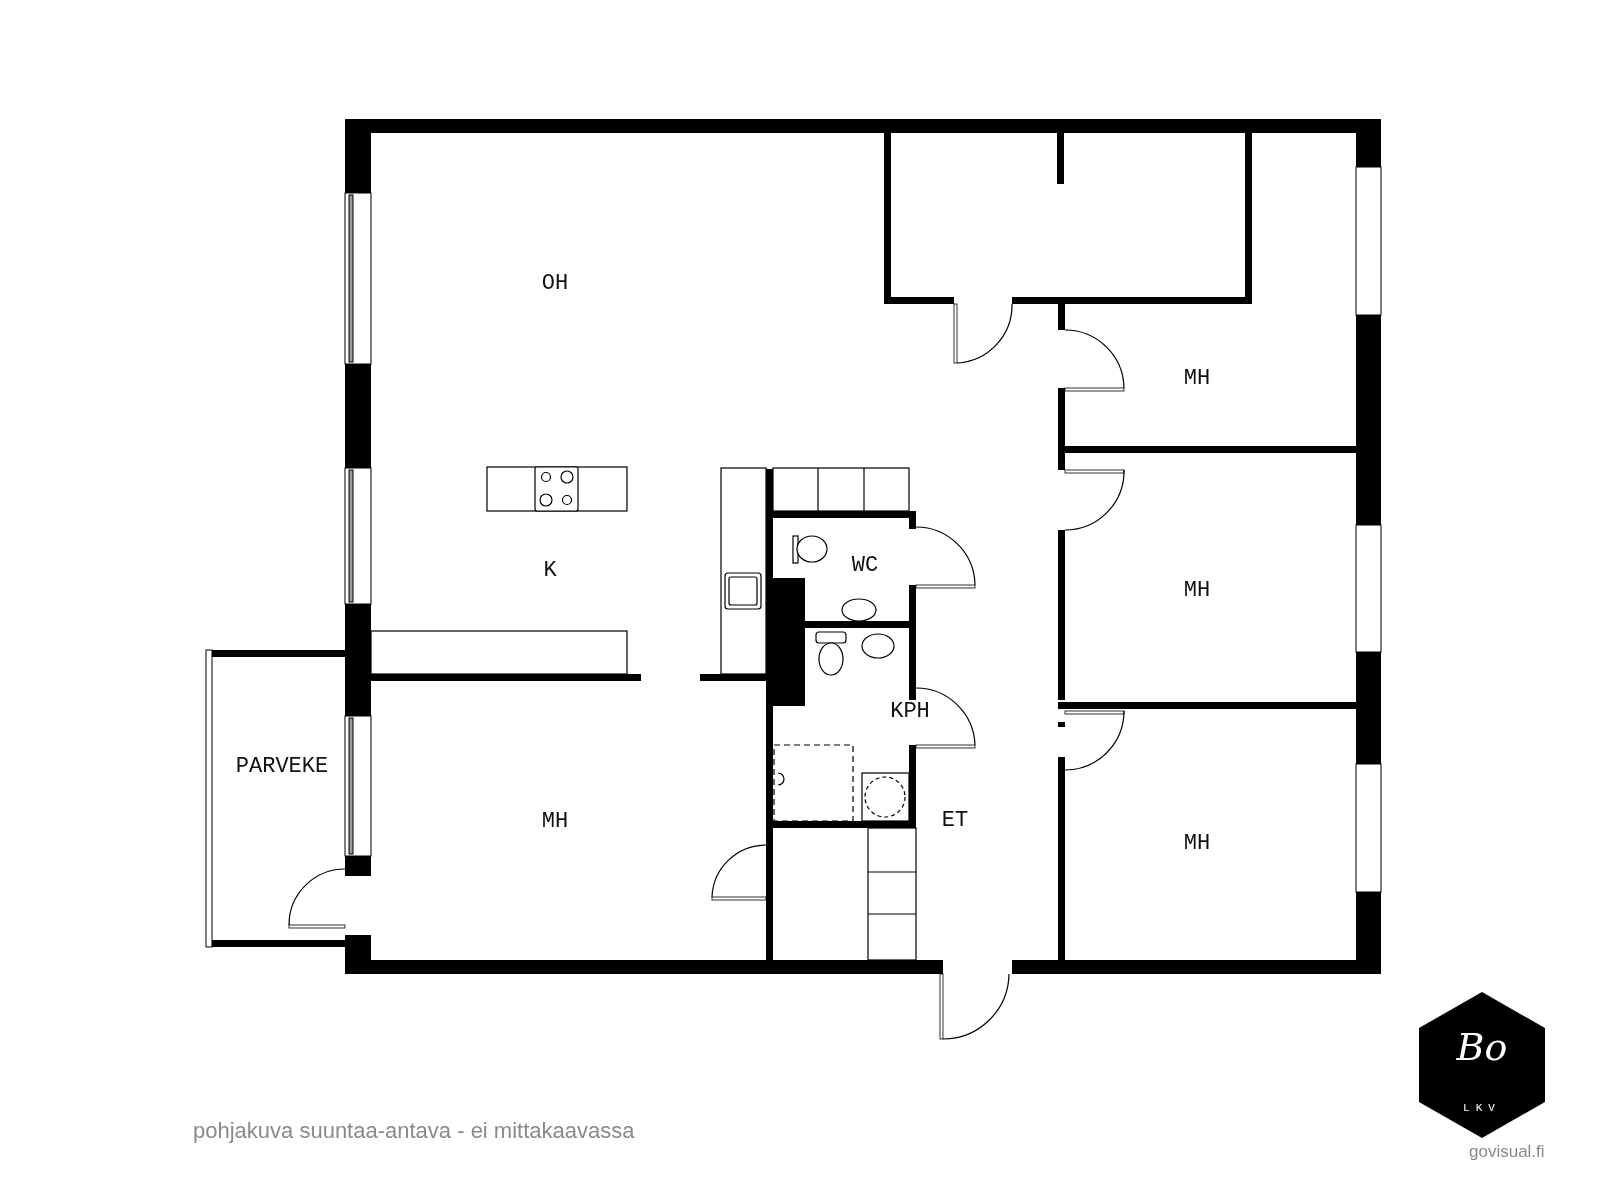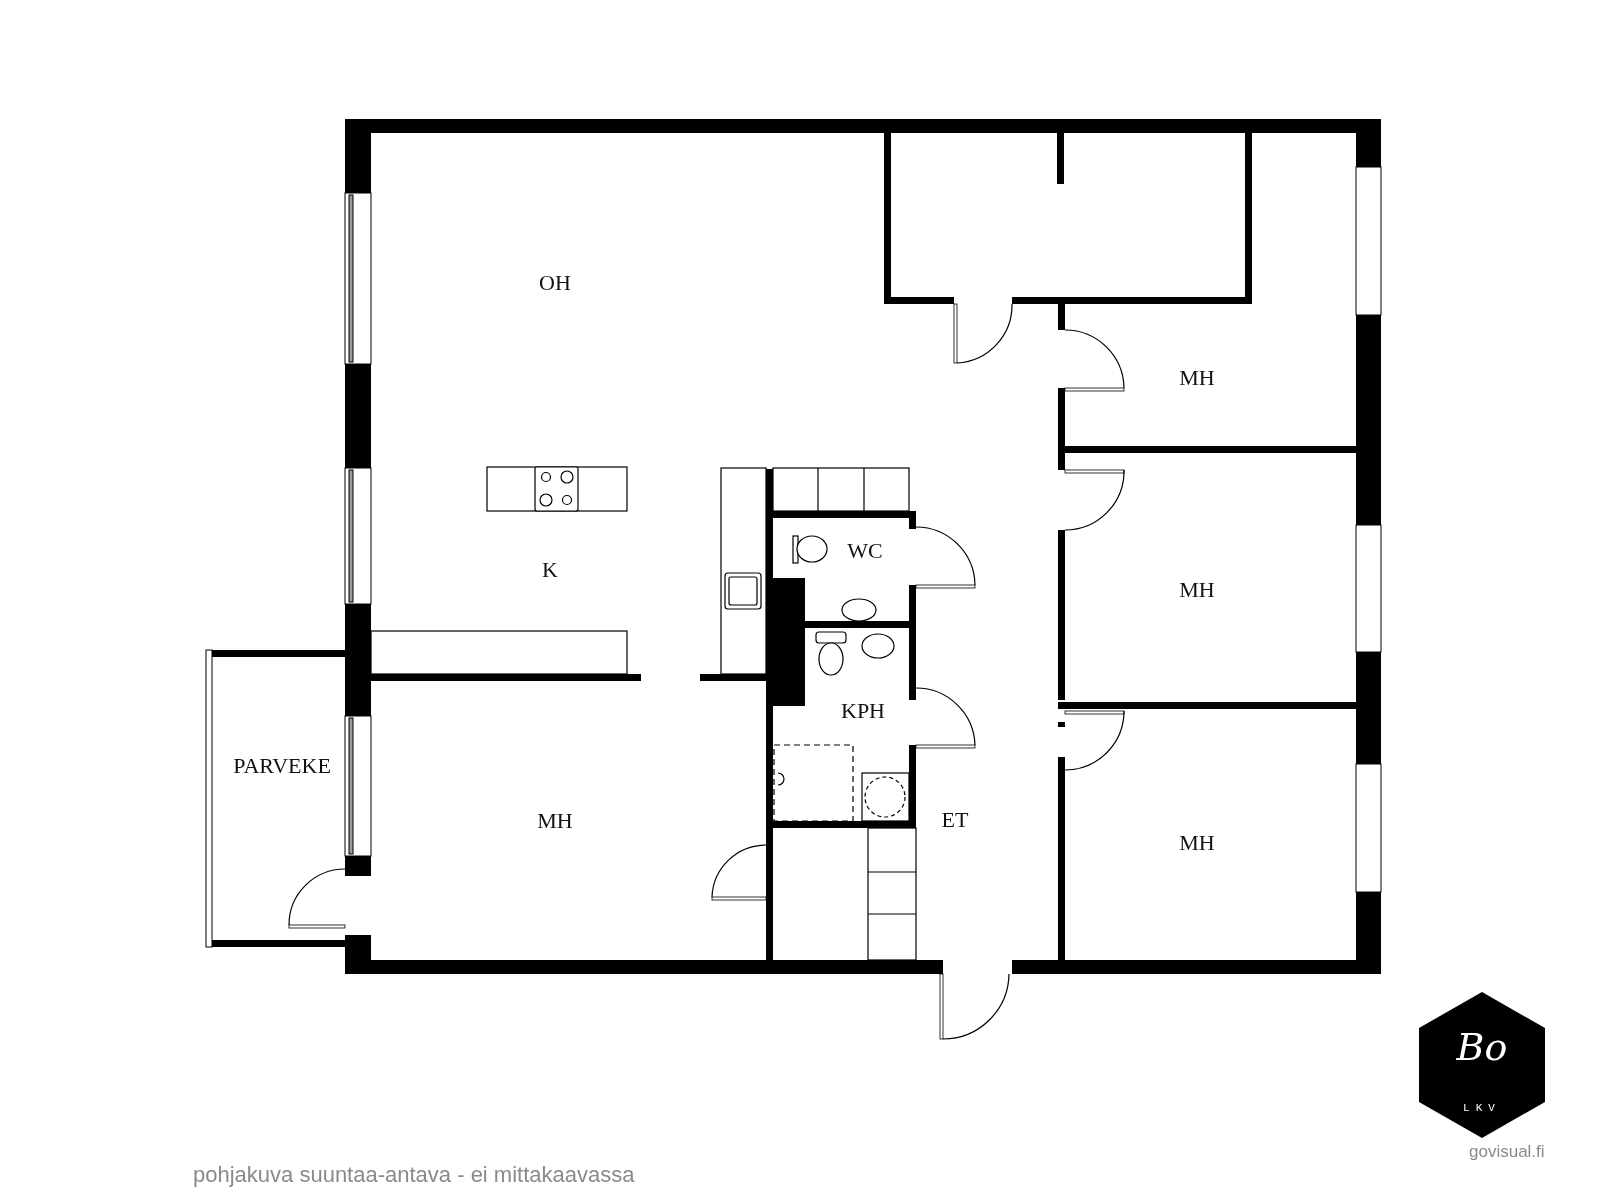--- a/index.html
+++ b/index.html
@@ -1,21 +1,21 @@
 <!DOCTYPE html>
 <html><head>
 <meta charset="utf-8">
 <style>
   html, body { margin:0; padding:0; background:#ffffff; }
   body { width:1600px; height:1197px; position:relative; overflow:hidden;
          font-family:"Liberation Sans", sans-serif; }
   #plan { position:absolute; left:0; top:0; width:1600px; height:1197px; }
-  .room-label { position:absolute; font-family:Liberation Serif, serif;
+  .room-label { position:absolute; font-family:Liberation Mono, monospace;
                 font-size:22px; color:#111; transform:translate(-50%,-50%); white-space:nowrap; }
-  .footer-note { position:absolute; left:193px; top:1162px; font-size:22px; color:#8a8a8a;
+  .footer-note { position:absolute; left:193px; top:1118px; font-size:22px; color:#8a8a8a;
                  font-family:"Liberation Sans", sans-serif; }
   .credit { position:absolute; left:1442px; top:1142px; font-size:17px; color:#8a8a8a;
             font-family:"Liberation Sans", sans-serif;margin-left:27px; }
   .logo-text { position:absolute; left:1482px; top:1102px; transform:translateX(-50%);
                color:#fff; font-size:11px; letter-spacing:6px; font-family:Liberation Mono, monospace; }
 </style>
 </head>
 <body>
 
 <svg id="plan" viewBox="0 0 1600 1197" xmlns="http://www.w3.org/2000/svg">
@@ -166,22 +166,22 @@
   </g>
 
   <g>
     <polygon points="1482,992 1545,1028 1545,1102 1482,1138 1419,1102 1419,1028" fill="#000"></polygon>
     <text x="1482" y="1060" text-anchor="middle" fill="#fff" font-family="DejaVu Serif, serif" font-style="italic" font-size="38">Bo</text>
   </g>
 </svg>
 
 <div class="room-label" style="left:555px;top:283px">OH</div>
 <div class="room-label" style="left:550px;top:570px">K</div>
-<div class="room-label" style="left:865px;top:551px">WC</div>
-<div class="room-label" style="left:863px;top:711px">KPH</div>
+<div class="room-label" style="left:865px;top:565px">WC</div>
+<div class="room-label" style="left:910px;top:711px">KPH</div>
 <div class="room-label" style="left:555px;top:821px">MH</div>
 <div class="room-label" style="left:282px;top:766px">PARVEKE</div>
 <div class="room-label" style="left:955px;top:820px">ET</div>
 <div class="room-label" style="left:1197px;top:378px">MH</div>
 <div class="room-label" style="left:1197px;top:590px">MH</div>
 <div class="room-label" style="left:1197px;top:843px">MH</div>
 
 <div class="logo-text">LKV</div>
 
 <div class="footer-note">pohjakuva suuntaa-antava - ei mittakaavassa</div>

